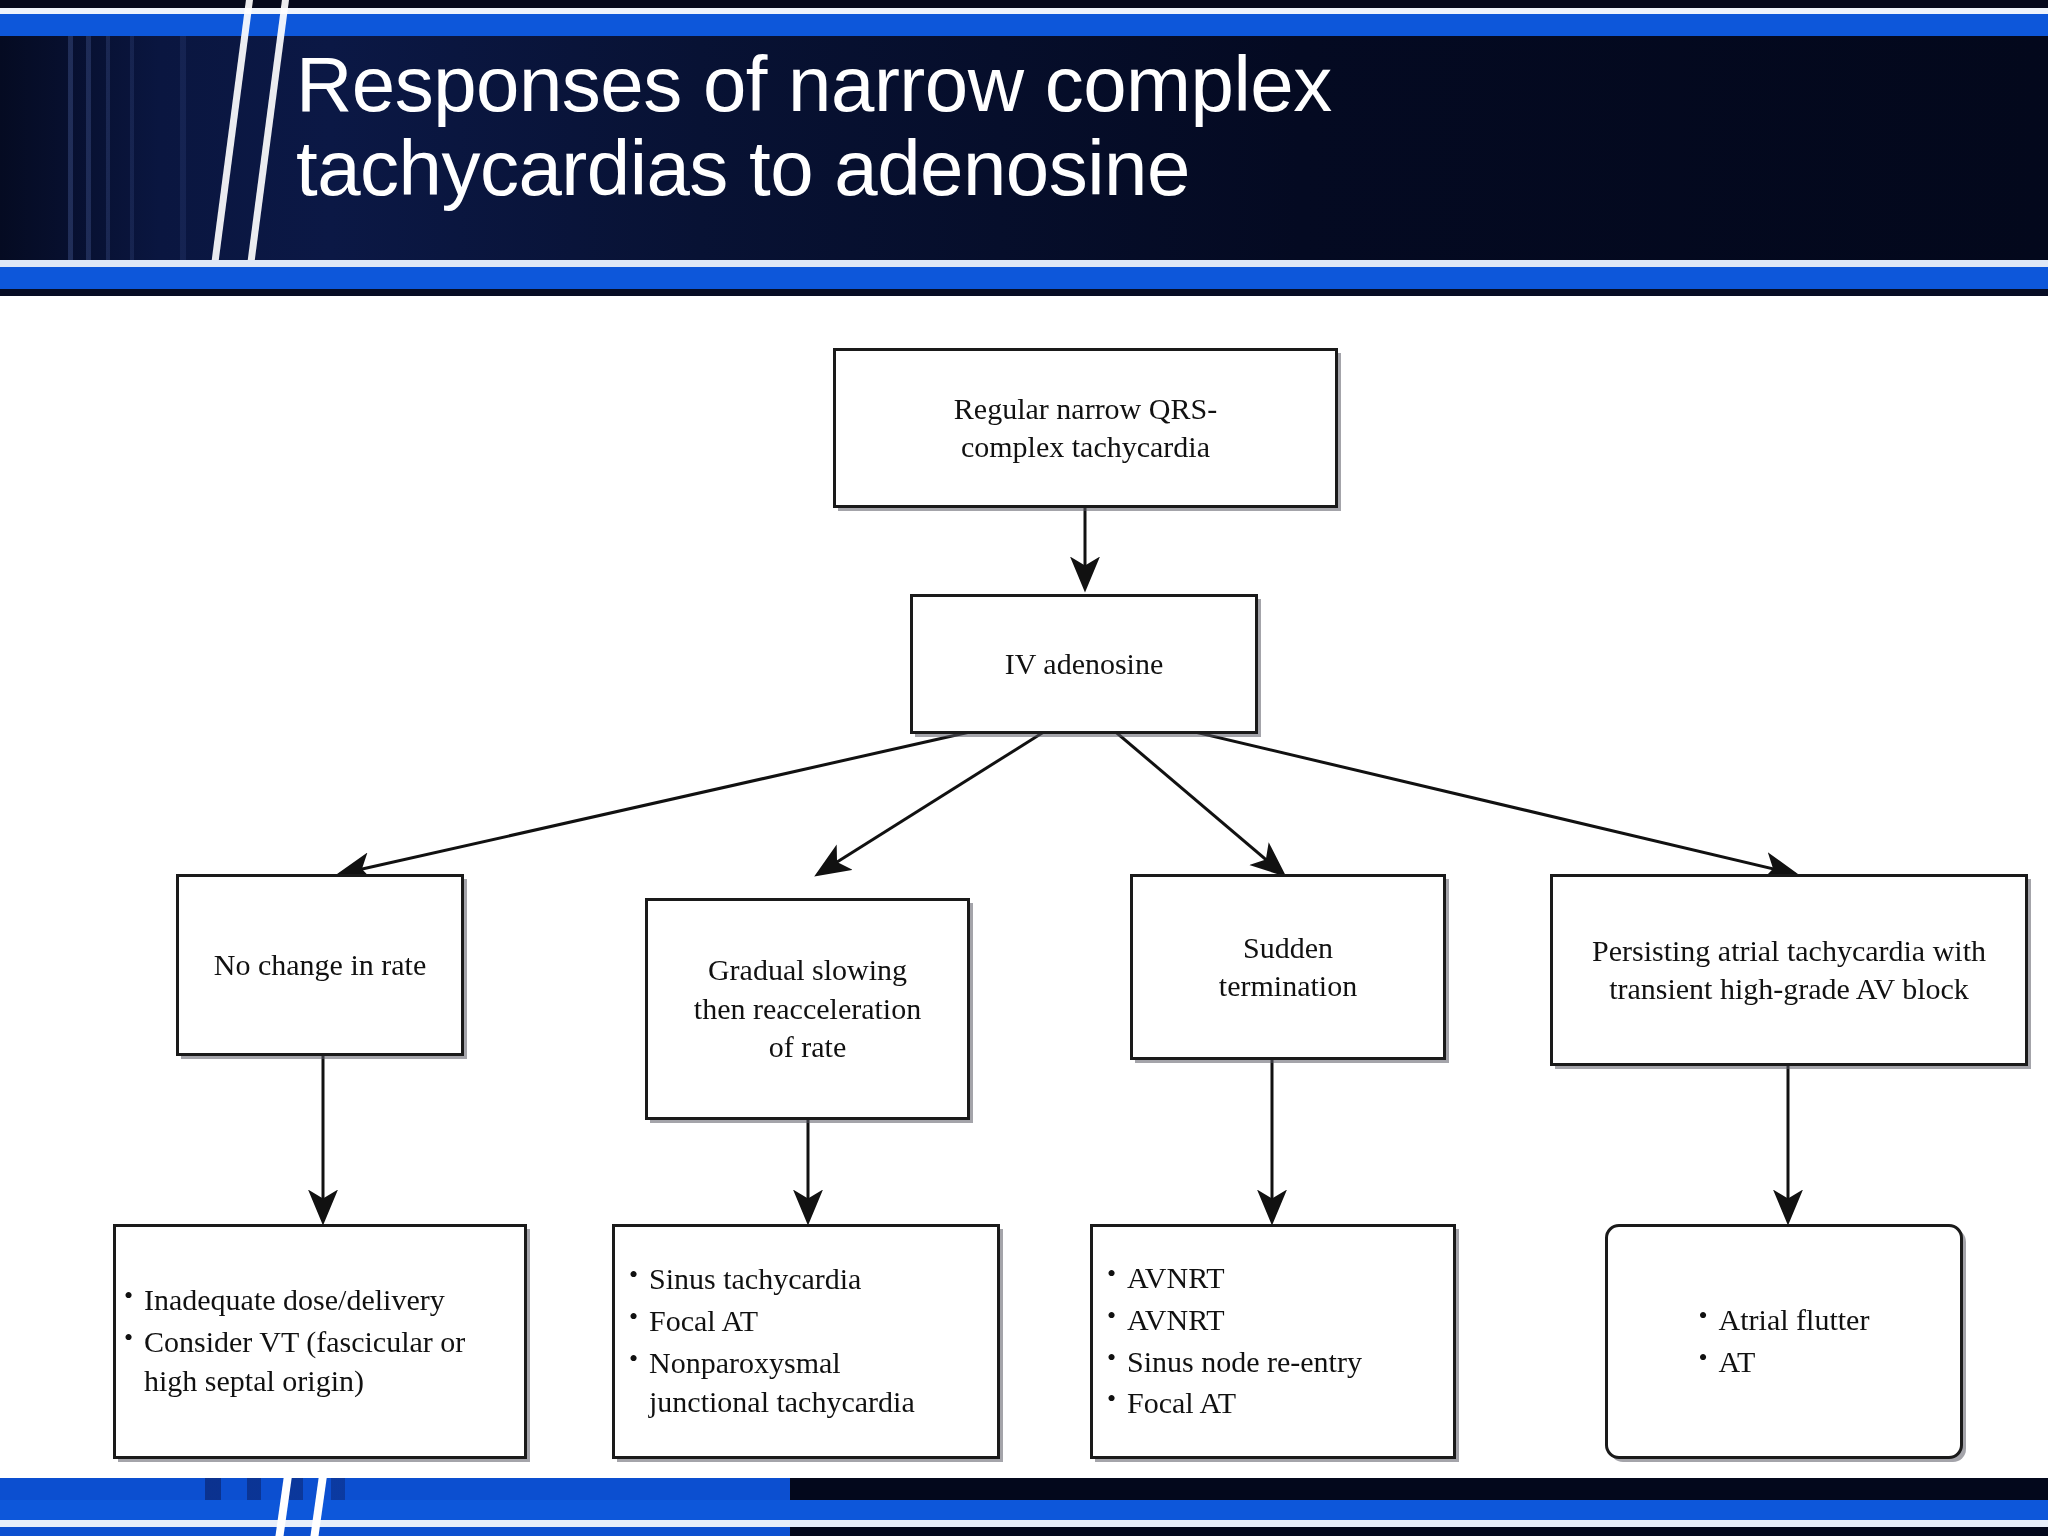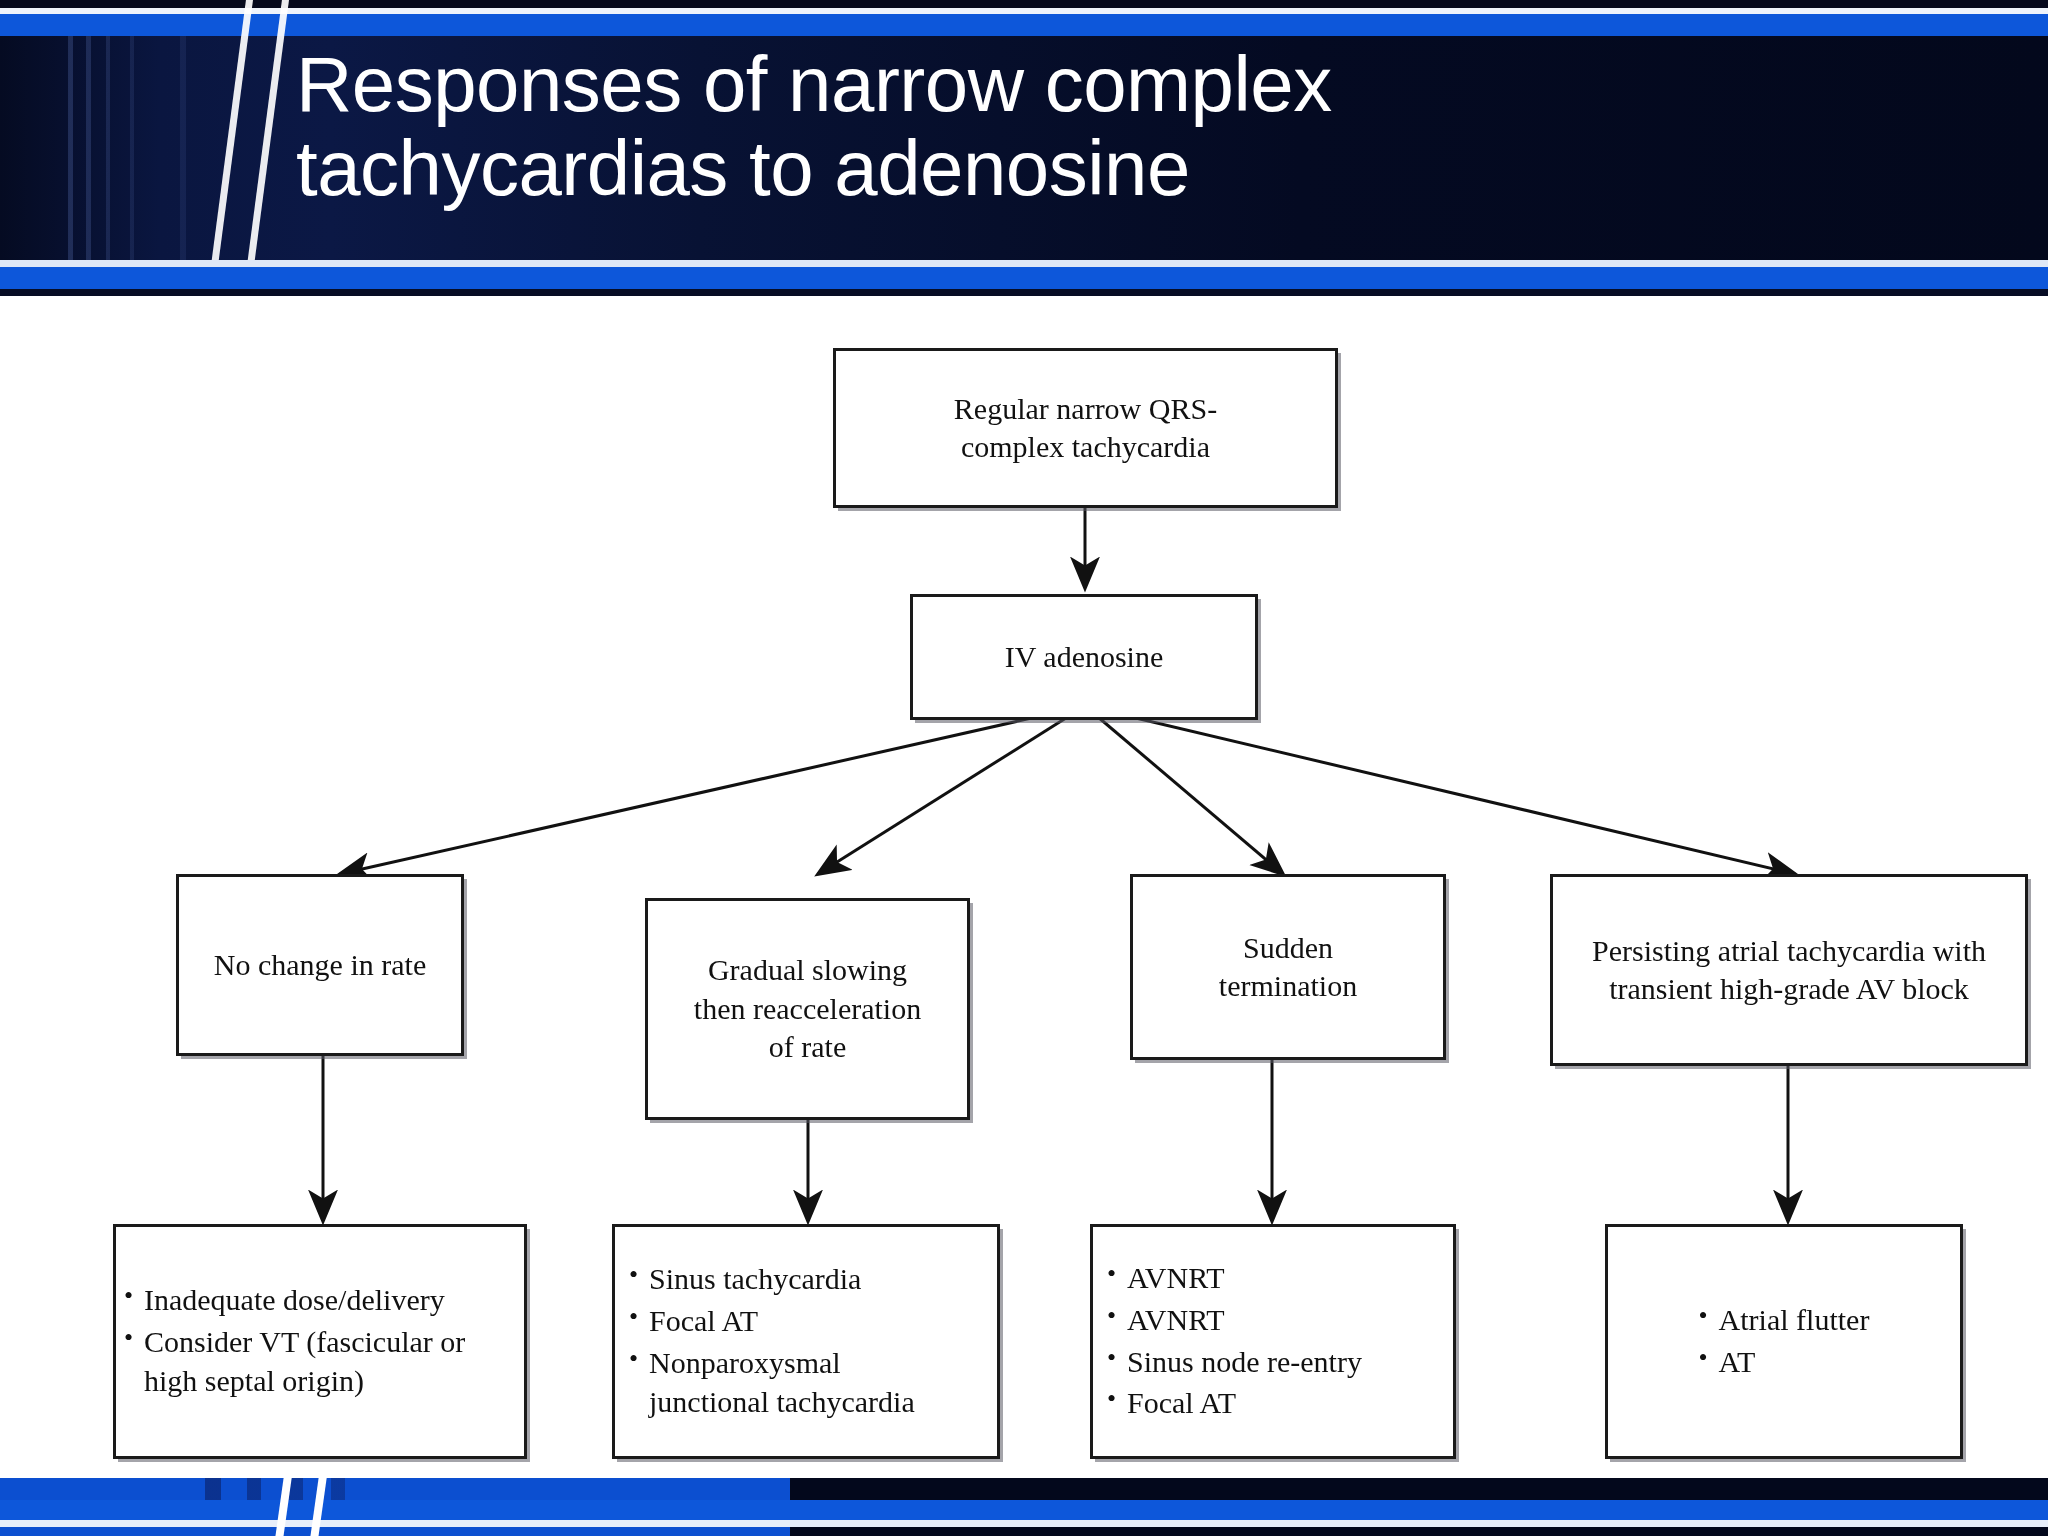--- a/index.html
+++ b/index.html
@@ -239,21 +239,21 @@
     <line x1="808" y1="760" x2="808" y2="925" stroke="#111111" stroke-width="3" marker-end="url(#arrow)"></line>
     <line x1="1272" y1="760" x2="1272" y2="925" stroke="#111111" stroke-width="3" marker-end="url(#arrow)"></line>
     <line x1="1788" y1="760" x2="1788" y2="925" stroke="#111111" stroke-width="3" marker-end="url(#arrow)"></line>
   </svg>
 
   <div class="node" style="left:833px; top:52px; width:505px; height:160px;">
     <span class="txt">Regular narrow QRS-
 complex tachycardia</span>
   </div>
 
-  <div class="node" style="left:910px; top:298px; width:348px; height:126px;">
+  <div class="node" style="left:910px; top:298px; width:348px; height:140px;">
     <span class="txt">IV adenosine</span>
   </div>
 
   <div class="node" style="left:176px; top:578px; width:288px; height:182px;justify-content:flex-end;">
     <span class="txt">No change in rate</span>
   </div>
 
   <div class="node" style="left:645px; top:602px; width:325px; height:222px;">
     <span class="txt">Gradual slowing
 then reacceleration
@@ -289,21 +289,21 @@
 
   <div class="node bullets" style="left:1090px; top:928px; width:366px; height:235px;padding-left:14px;">
     <ul>
       <li>AVNRT</li>
       <li>AVNRT</li>
       <li>Sinus node re-entry</li>
       <li>Focal AT</li>
     </ul>
   </div>
 
-  <div class="node bullets" style="left:1605px; top:928px; width:358px; height:235px; justify-content:center;">
+  <div class="node bullets" style="left:1605px; top:928px; width:358px; height:235px; justify-content:center;border-radius:14px;">
     <ul>
       <li>Atrial flutter</li>
       <li>AT</li>
     </ul>
   </div>
 
 </div>
 
 <div class="footer">
   <div class="f-left-blue"></div>

